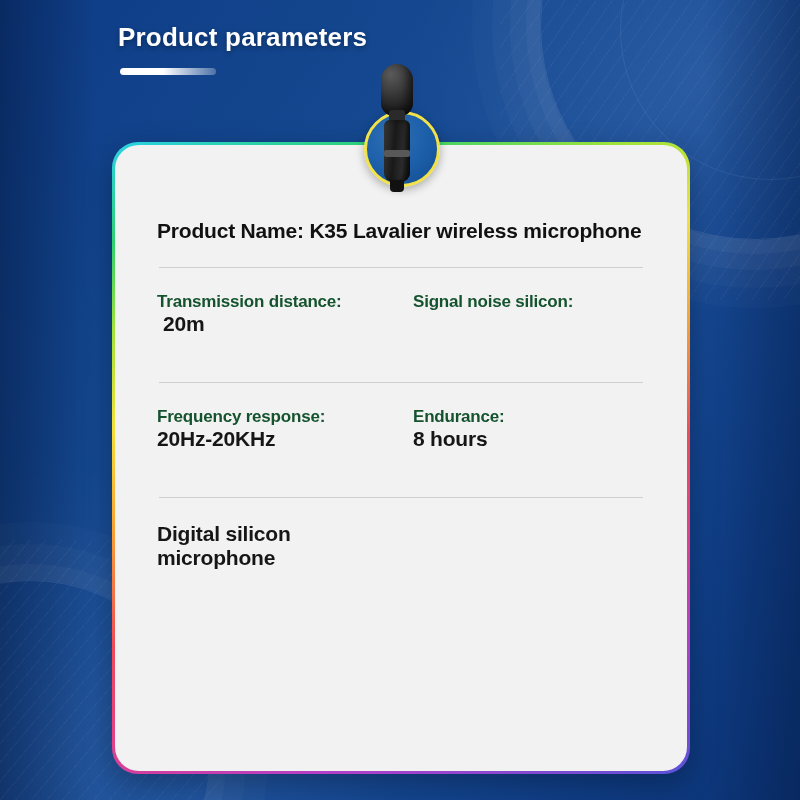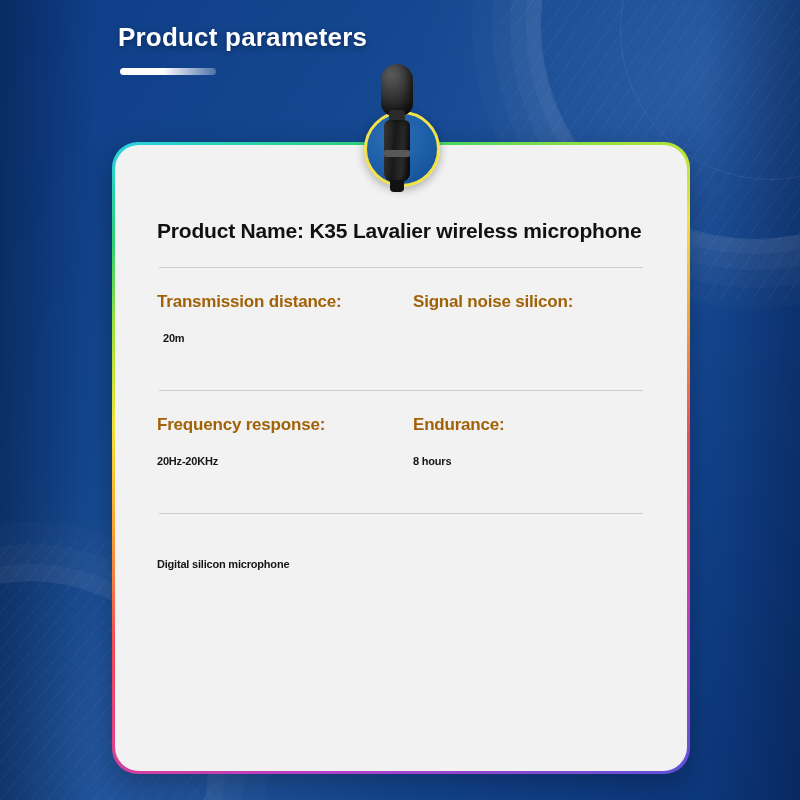--- a/index.html
+++ b/index.html
@@ -249,27 +249,26 @@
     display: flex;
     margin-top: 24px;
   }
   .spec-cell {
     width: 50%;
   }
   .spec-cell.right { padding-left: 12px; }
 
   .spec-label {
     font-size: 17px;
-    color: #a16207;
+    color: #14532d;
     font-weight: bold;
     letter-spacing: -0.2px;
   }
   .spec-value {
-    margin-top: 20px;
-    font-size: 11px;
+    font-size: 21px;
     color: #161616;
     font-weight: bold;
     letter-spacing: -0.2px;
   }
   .spec-value.indent { padding-left: 6px; }
 
   .row-gap { height: 22px; }
 </style>
 </head>
 <body>

